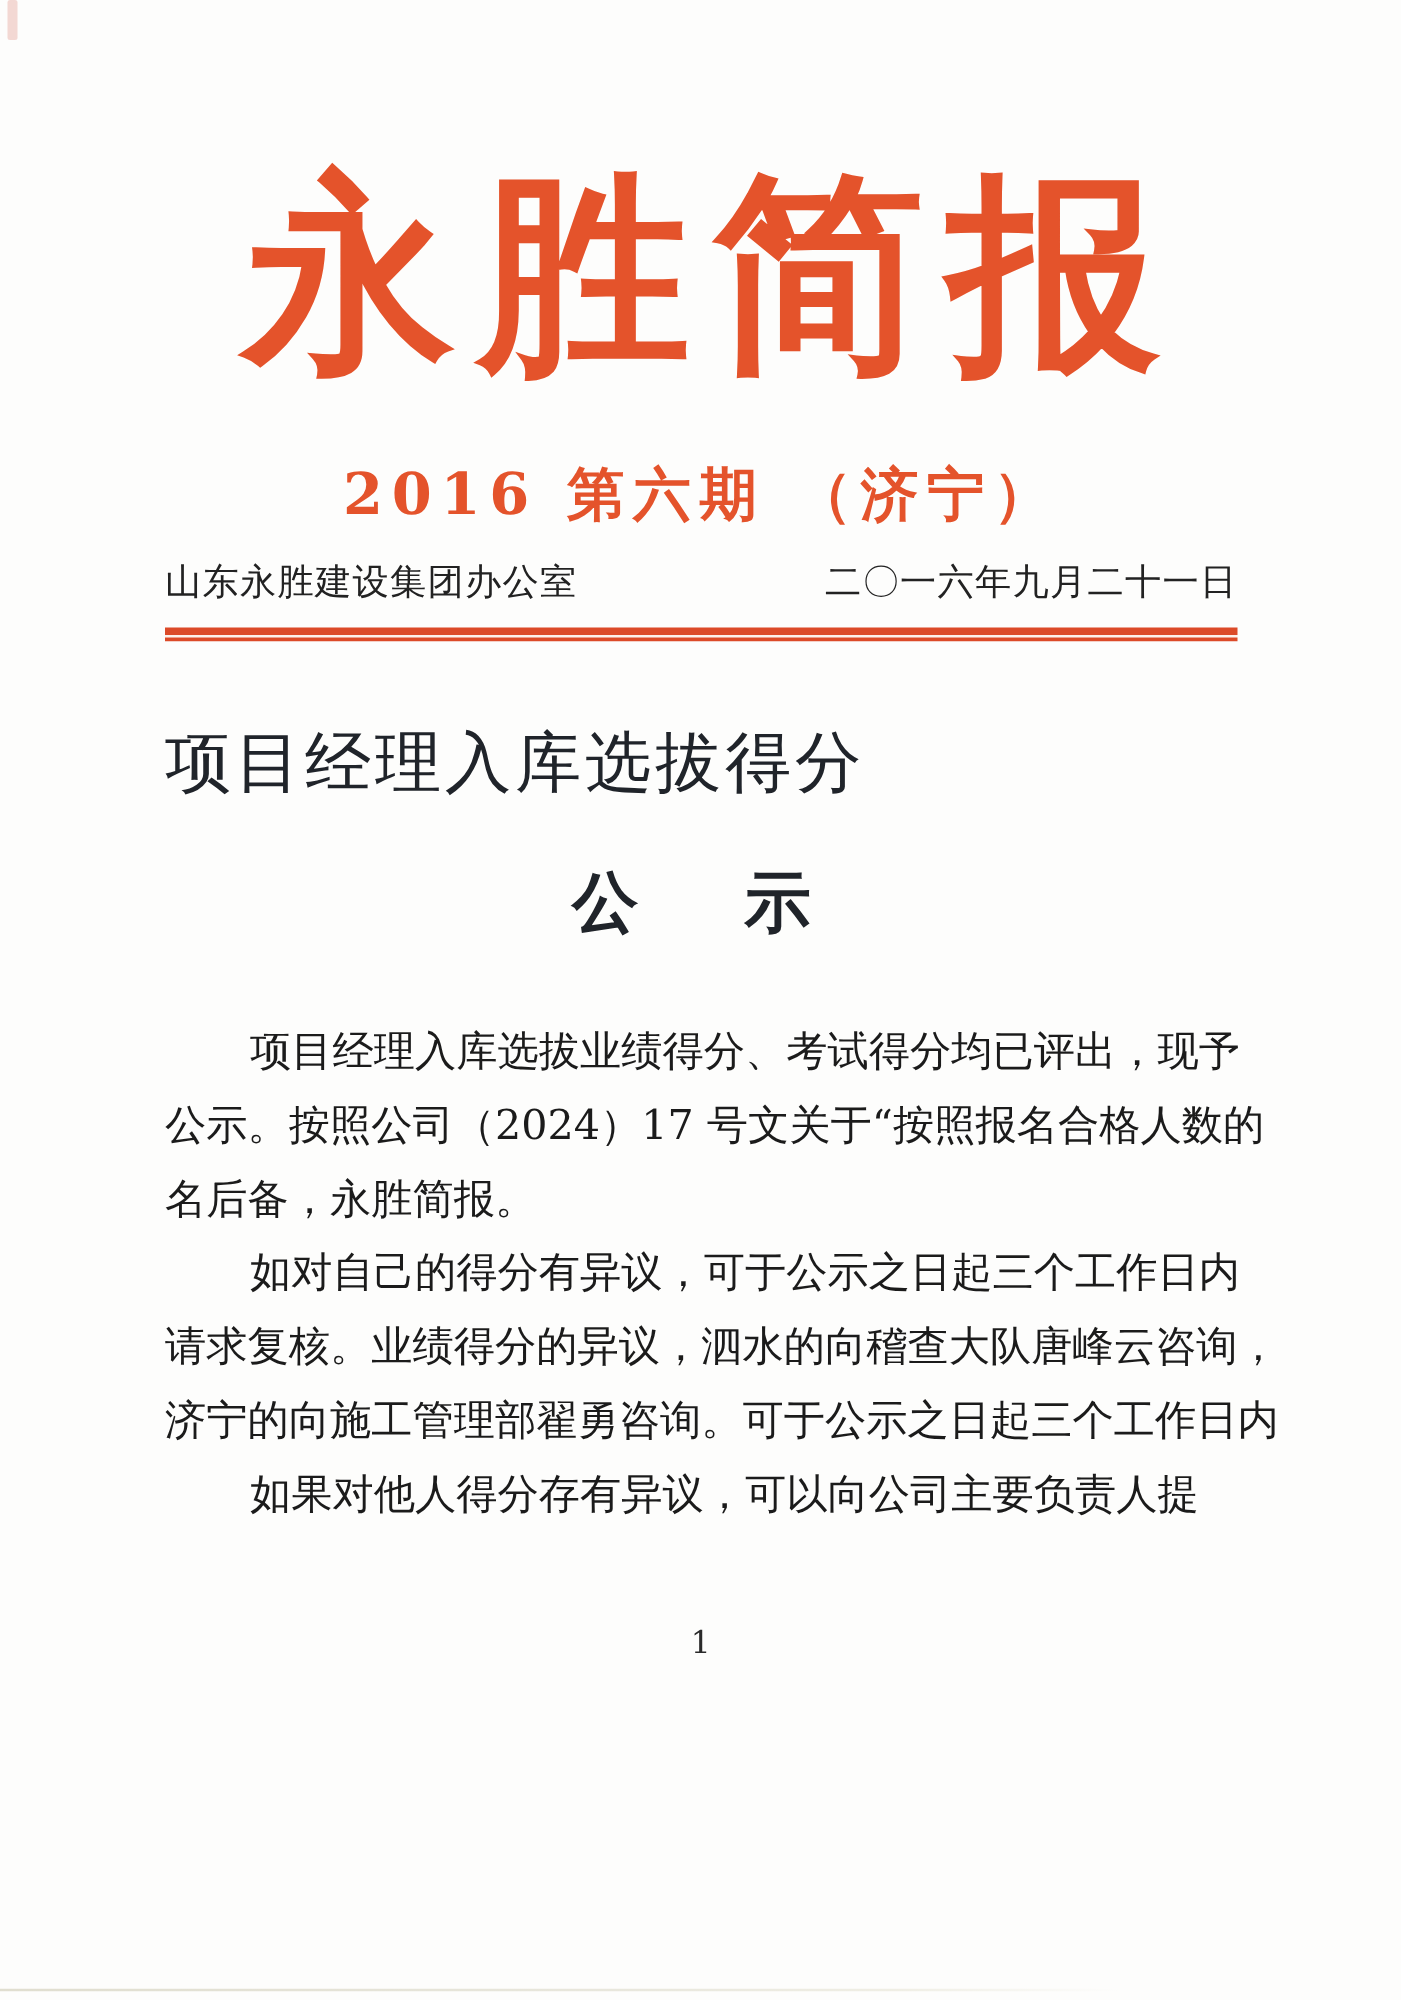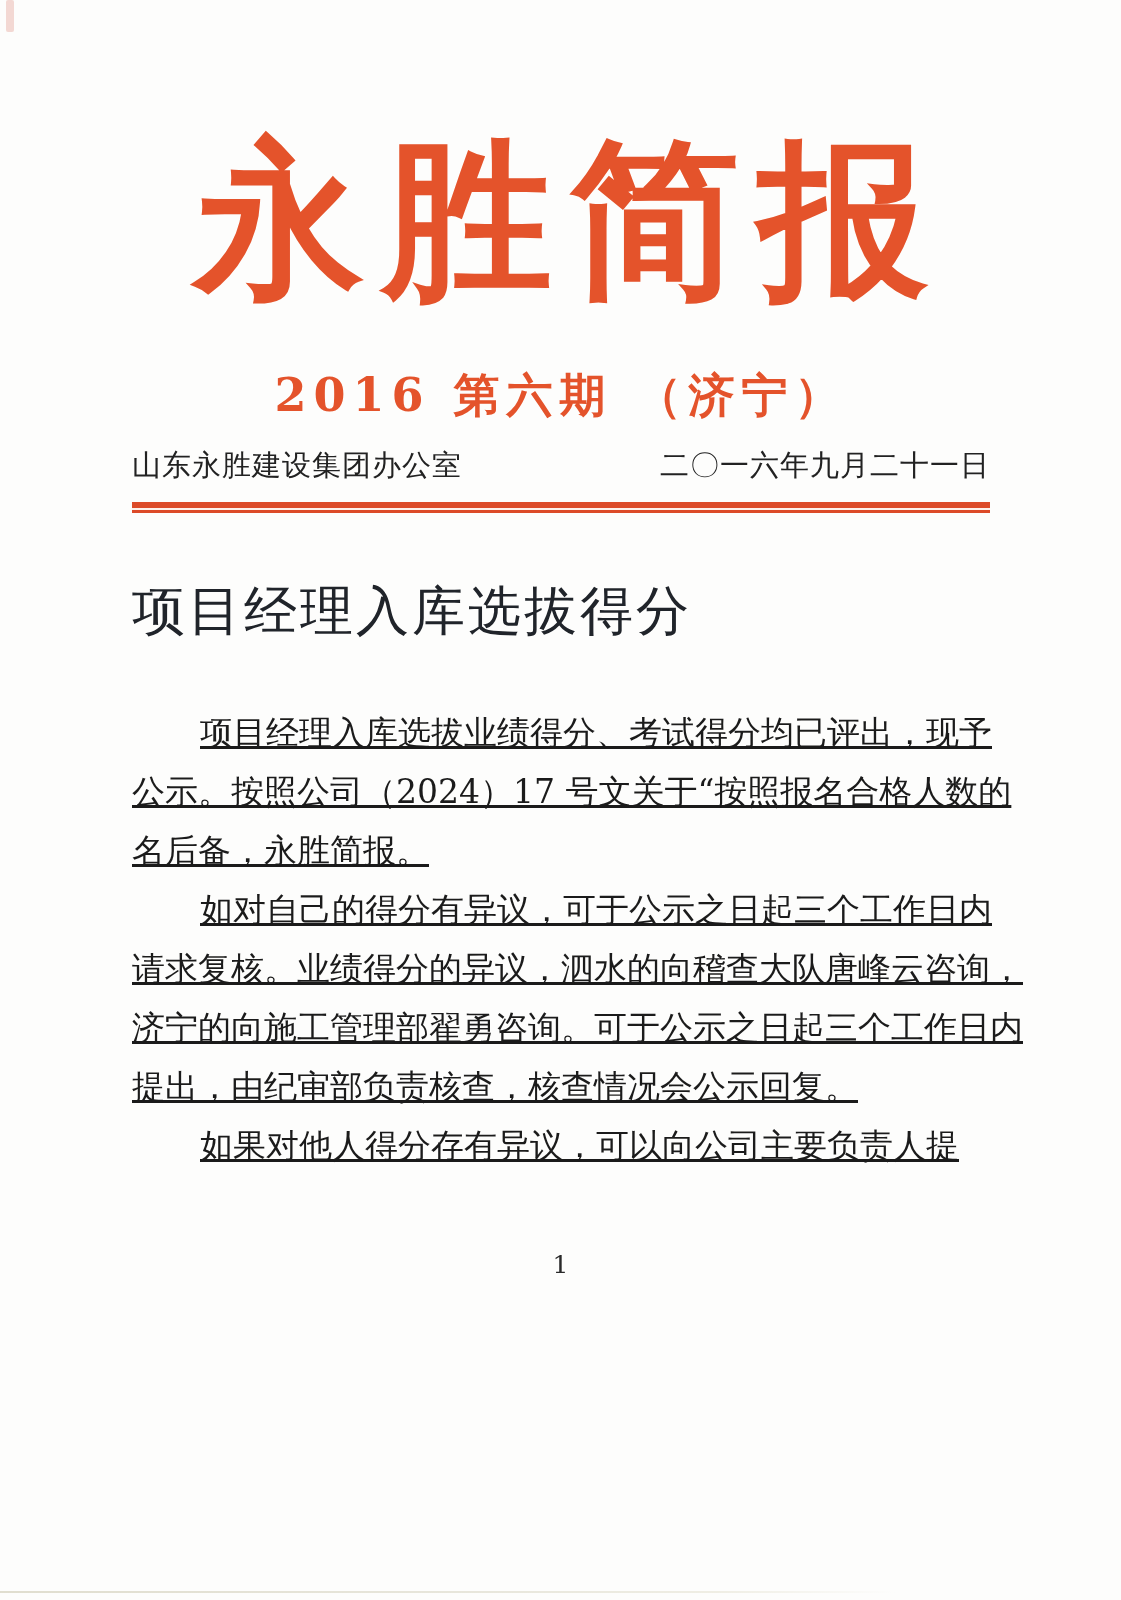--- a/index.html
+++ b/index.html
@@ -95,21 +95,20 @@
   .notice-body {
     margin-top: 52px;
     font-size: 33px;
     line-height: 59px;
     color: #1b1b1b;
   }
   .body-line {
     text-align: justify;
     text-align-last: justify;
     white-space: nowrap;
-    text-decoration: underline;
   }
   .body-line.para-end {
     text-align-last: left;
   }
   .body-line.indent {
     text-indent: 68px;
   }
 
   
   .page-number {
@@ -140,29 +139,29 @@
     </div>
 
     <div class="masthead-rule">
       <div class="bar-thick"></div>
       <div class="bar-gap"></div>
       <div class="bar-thin"></div>
     </div>
 
     <div class="notice-heading">项目经理入库选拔得分</div>
 
+    <div class="notice-subheading">公　示</div>
 
     <div class="notice-body">
       <div class="body-line indent">项目经理入库选拔业绩得分、考试得分均已评出，现予</div>
       <div class="body-line">公示。按照公司（2024）17 号文关于“按照报名合格人数的</div>
       <div class="body-line para-end">名后备，永胜简报。</div>
       <div class="body-line indent">如对自己的得分有异议，可于公示之日起三个工作日内</div>
       <div class="body-line">请求复核。业绩得分的异议，泗水的向稽查大队唐峰云咨询，</div>
       <div class="body-line">济宁的向施工管理部翟勇咨询。可于公示之日起三个工作日内</div>
-      <div class="body-line para-end">提出，由纪审部负责核查，核查情况会公示回复。</div>
       <div class="body-line indent para-end">如果对他人得分存有异议，可以向公司主要负责人提</div>
     </div>
 
     <div class="page-number">1</div>
 
   </div>
 
   <div class="scan-line"></div>
 
 </div>

